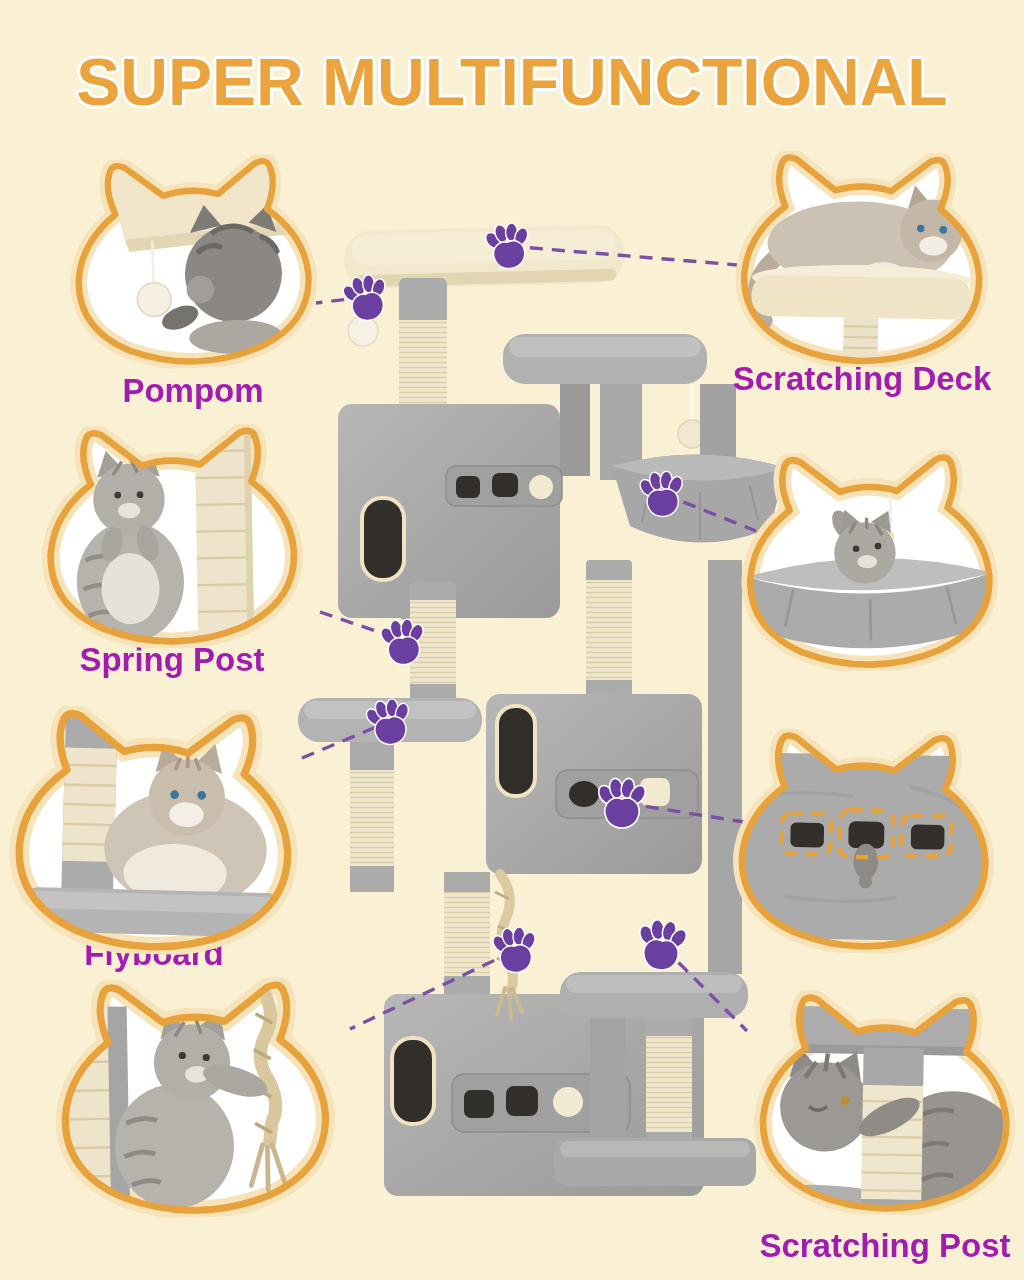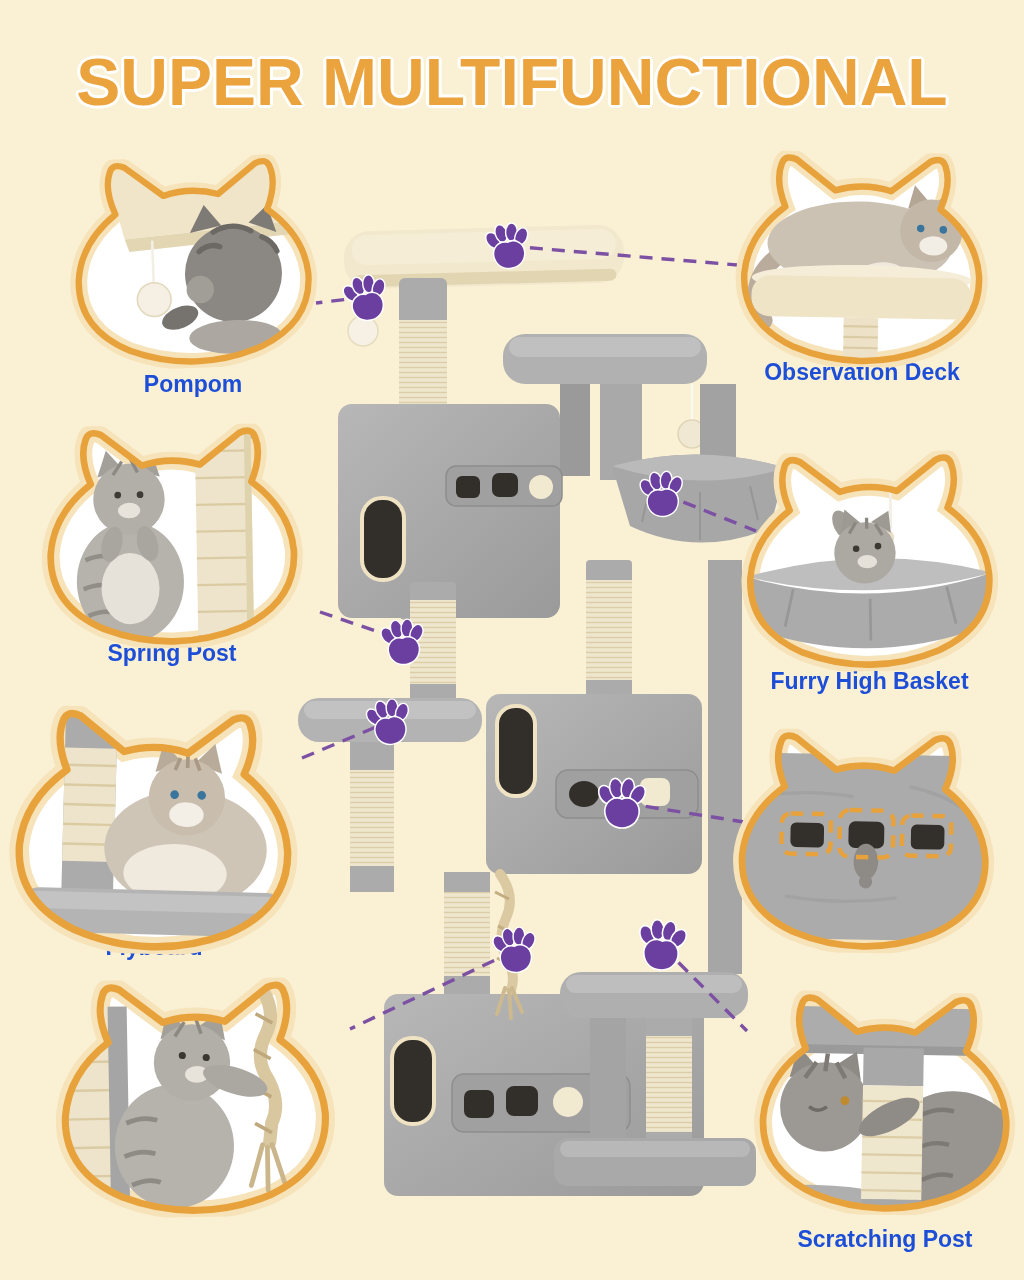--- a/index.html
+++ b/index.html
@@ -11,21 +11,21 @@
     position:absolute;top:44px;left:0;right:0;text-align:center;
     font-size:66px;font-weight:800;letter-spacing:0px;color:#EBA43D;
     text-shadow:3px 0 0 #fff,-3px 0 0 #fff,0 3px 0 #fff,0 -3px 0 #fff,
       2px 2px 0 #fff,-2px 2px 0 #fff,2px -2px 0 #fff,-2px -2px 0 #fff;
     white-space:nowrap;
   }
   .scene{position:absolute;left:0;top:0;width:1024px;height:1280px;}
   .callout{position:absolute;display:flex;flex-direction:column;align-items:center;}
   .callout svg{display:block;width:100%;height:auto;}
   .label{
-    font-size:23px;font-weight:700;color:#1d4ed8;line-height:1.2;
+    font-size:33px;font-weight:700;color:#a21caf;line-height:1.2;
     white-space:nowrap;text-align:center;
   }
   
   .c1{left:56px;top:157px;width:274px;}   .c1 svg{transform:rotate(-2deg);}  .c1 .label{margin-top:3px;}
   .c2{left:722px;top:152px;width:280px;}  .c2 svg{transform:rotate(1deg);}   .c2 .label{margin-top:-8px;}
   .c3{left:27px;top:425px;width:290px;}   .c3 svg{transform:rotate(-1deg);}  .c3 .label{margin-top:-8px;}
   .c4{left:727px;top:452px;width:285px;}  .c4 svg{transform:rotate(-1deg);}  .c4 .label{margin-top:-3px;}
   .c5{left:-6px;top:708px;width:320px;}   .c5 svg{transform:rotate(1.5deg);} .c5 .label{margin-top:-20px;}
   .c6{left:719px;top:730px;width:290px;}  .c6 svg{transform:rotate(1deg);}   .c6 .label{margin-top:-10px;}
   .c7{left:40px;top:979px;width:310px;}   .c7 svg{transform:rotate(-1deg);}  .c7 .label{margin-top:9px;}
@@ -202,21 +202,21 @@
         <circle cx="184" cy="70" r="3.5" fill="#3A759E"></circle>
         <circle cx="205" cy="71" r="3.5" fill="#3A759E"></circle>
         <ellipse cx="150" cy="112" rx="20" ry="10" fill="#EFE9DD"></ellipse>
         <ellipse cx="130" cy="118" rx="102" ry="13" fill="#F6EDD8"></ellipse>
         <rect x="28" y="116" width="204" height="38" rx="17" fill="#EFE4C6"></rect>
         <rect x="114" y="154" width="32" height="46" fill="#EDE2C8"></rect>
         <path d="M114,162 H146 M114,172 H146 M114,182 H146" stroke="#D9CBA4" stroke-width="2"></path>
       </g>
       <path class="frame" d="M58,52 Q48,28 54,12 Q57,3 68,8 L104,36 Q130,28 156,36 L192,8 Q203,3 206,12 Q212,28 202,52 Q236,78 239,114 Q241,160 192,182 Q162,194 130,194 Q98,194 68,182 Q19,160 21,114 Q24,78 58,52 Z"></path>
     </svg>
-    <div class="label">Observation Deck</div>
+    <div class="label">Scratching Deck</div>
   </div>
 
   <div class="callout c3">
     <svg viewBox="0 0 260 200">
       <defs>
           <clipPath id="clipC">
             <path d="M58,52 Q48,28 54,12 Q57,3 68,8 L104,36 Q130,28 156,36 L192,8 Q203,3 206,12 Q212,28 202,52 Q236,78 239,114 Q241,160 192,182 Q162,194 130,194 Q98,194 68,182 Q19,160 21,114 Q24,78 58,52 Z"></path>
           </clipPath>
         </defs>
       <path class="halo" d="M58,52 Q48,28 54,12 Q57,3 68,8 L104,36 Q130,28 156,36 L192,8 Q203,3 206,12 Q212,28 202,52 Q236,78 239,114 Q241,160 192,182 Q162,194 130,194 Q98,194 68,182 Q19,160 21,114 Q24,78 58,52 Z"></path>
@@ -261,21 +261,20 @@
         <circle cx="126" cy="92" r="28" fill="#ACA8A2"></circle>
         <path d="M112,74 l6,-10 M128,70 l0,-10 M142,76 l-6,-10" stroke="#8B8782" stroke-width="3"></path>
         <circle cx="118" cy="88" r="3" fill="#3C3934"></circle>
           <circle cx="138" cy="86" r="3" fill="#3C3934"></circle>
         <ellipse cx="128" cy="100" rx="9" ry="6" fill="#E6E1D8"></ellipse>
         <path d="M18,112 L30,162 Q130,196 230,162 L242,112 Q130,146 18,112 Z" fill="#ABABAB"></path>
         <path d="M60,124 L52,158 M130,134 L130,172 M200,124 L208,158" stroke="#979797" stroke-width="2.5"></path>
       </g>
       <path class="frame" d="M58,52 Q48,28 54,12 Q57,3 68,8 L104,36 Q130,28 156,36 L192,8 Q203,3 206,12 Q212,28 202,52 Q236,78 239,114 Q241,160 192,182 Q162,194 130,194 Q98,194 68,182 Q19,160 21,114 Q24,78 58,52 Z"></path>
     </svg>
-    <div class="label">Furry High Basket</div>
   </div>
 
   <div class="callout c5">
     <svg viewBox="0 0 260 200">
       <defs>
           <clipPath id="clipE">
             <path d="M58,52 Q48,28 54,12 Q57,3 68,8 L104,36 Q130,28 156,36 L192,8 Q203,3 206,12 Q212,28 202,52 Q236,78 239,114 Q241,160 192,182 Q162,194 130,194 Q98,194 68,182 Q19,160 21,114 Q24,78 58,52 Z"></path>
           </clipPath>
         </defs>
       <path class="halo" d="M58,52 Q48,28 54,12 Q57,3 68,8 L104,36 Q130,28 156,36 L192,8 Q203,3 206,12 Q212,28 202,52 Q236,78 239,114 Q241,160 192,182 Q162,194 130,194 Q98,194 68,182 Q19,160 21,114 Q24,78 58,52 Z"></path>

